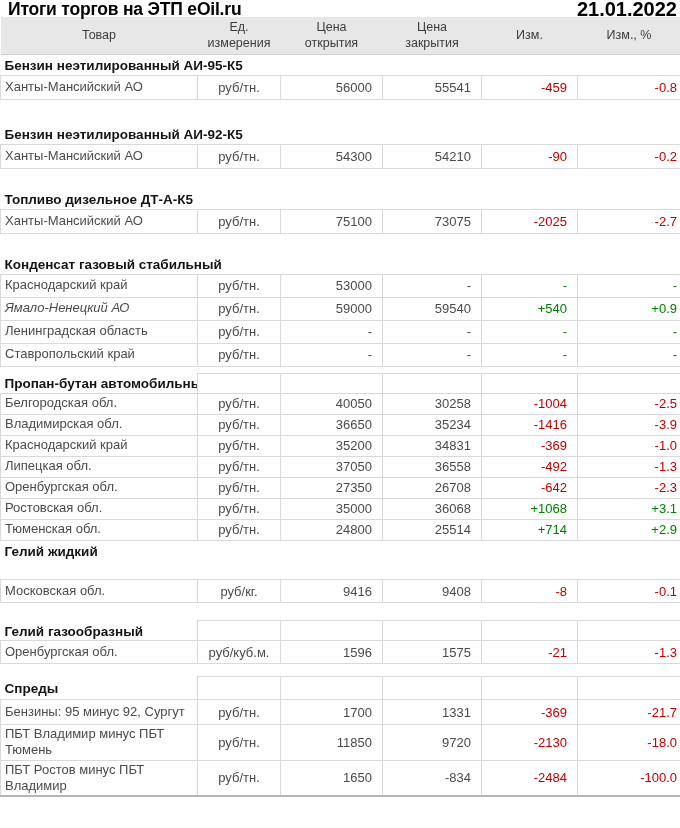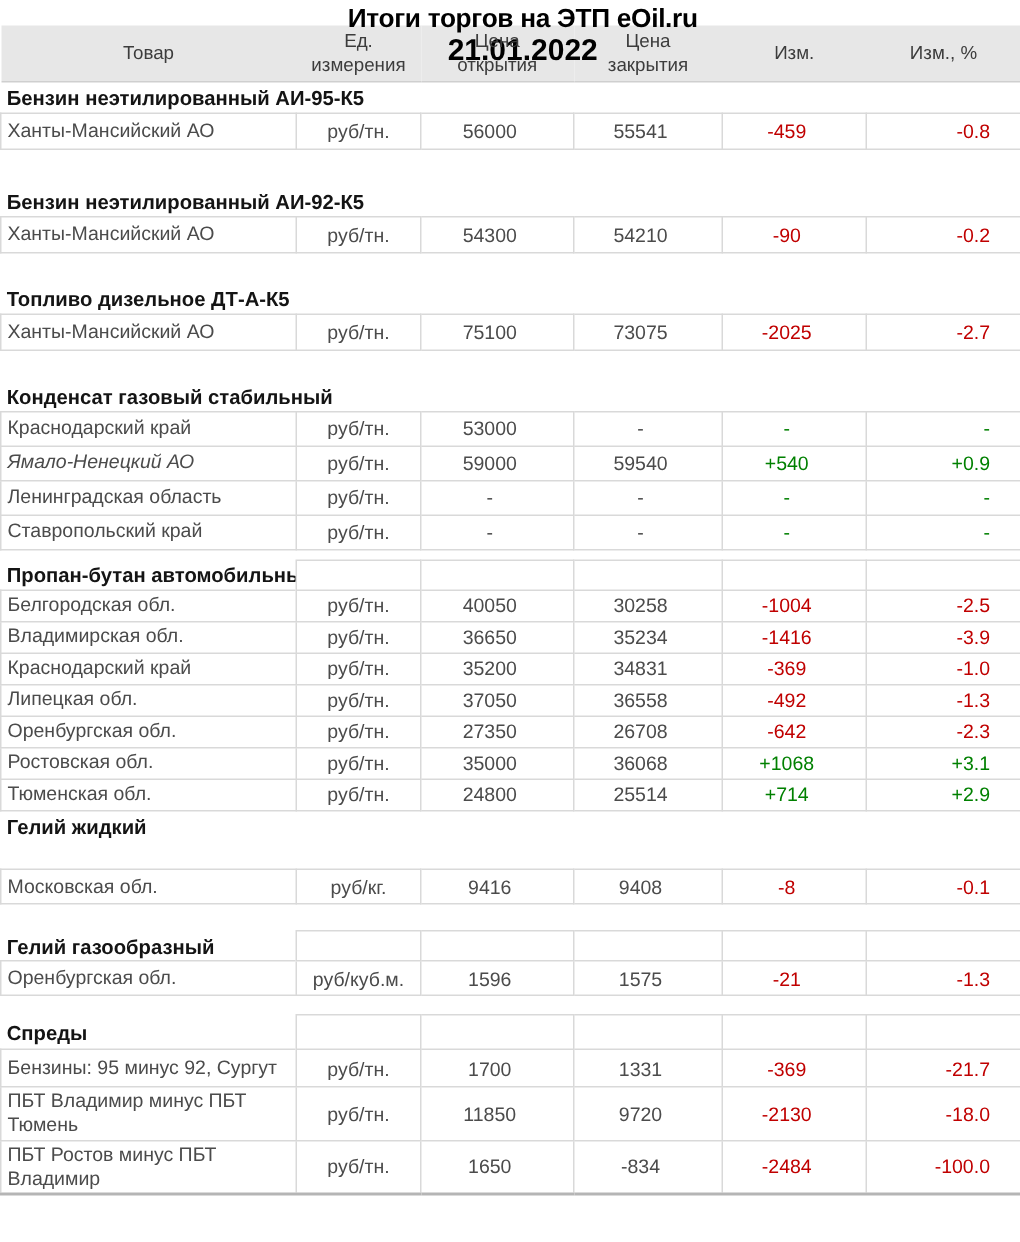--- a/index.html
+++ b/index.html
@@ -13,22 +13,21 @@
     width: 680px; height: 828px;
     overflow: hidden;
     background: #ffffff;
     position: relative;
   }
   .titlebar {
     height: 17px;
     display: flex;
     justify-content: space-between;
     align-items: center;
-    padding: 2px 3px 0 20px;
-    flex-direction: column;
+    padding: 2px 3px 0 8px;
   }
   .titlebar .title {
     font-size: 17.5px;
     font-weight: bold;
     color: #000000;
     letter-spacing: -0.2px;
   }
   .titlebar .date {
     font-size: 20px;
     font-weight: bold;
@@ -60,22 +59,22 @@
     overflow: hidden;
   }
   td.data { border: 1px solid #d9d9d9; background: #ffffff; }
   td.product {
     text-align: left;
     padding: 1px 4px;
     white-space: pre-line;
     line-height: 1.25;
   }
   td.unit { text-align: center; }
-  td.num  { text-align: center; padding-right: 10px; }
-  td.pct  { text-align: right; padding-right: 20px; }
+  td.num  { text-align: right; padding-right: 10px; }
+  td.pct  { text-align: right; padding-right: 3px; }
   td.pos  { color: #008000; }
   td.neg  { color: #c00000; }
   td.section-title {
     font-weight: bold;
     color: #141414;
     font-size: 13.5px;
     text-align: left;
     padding: 3px 4px 1px 4px;
     vertical-align: middle;
     white-space: nowrap;

